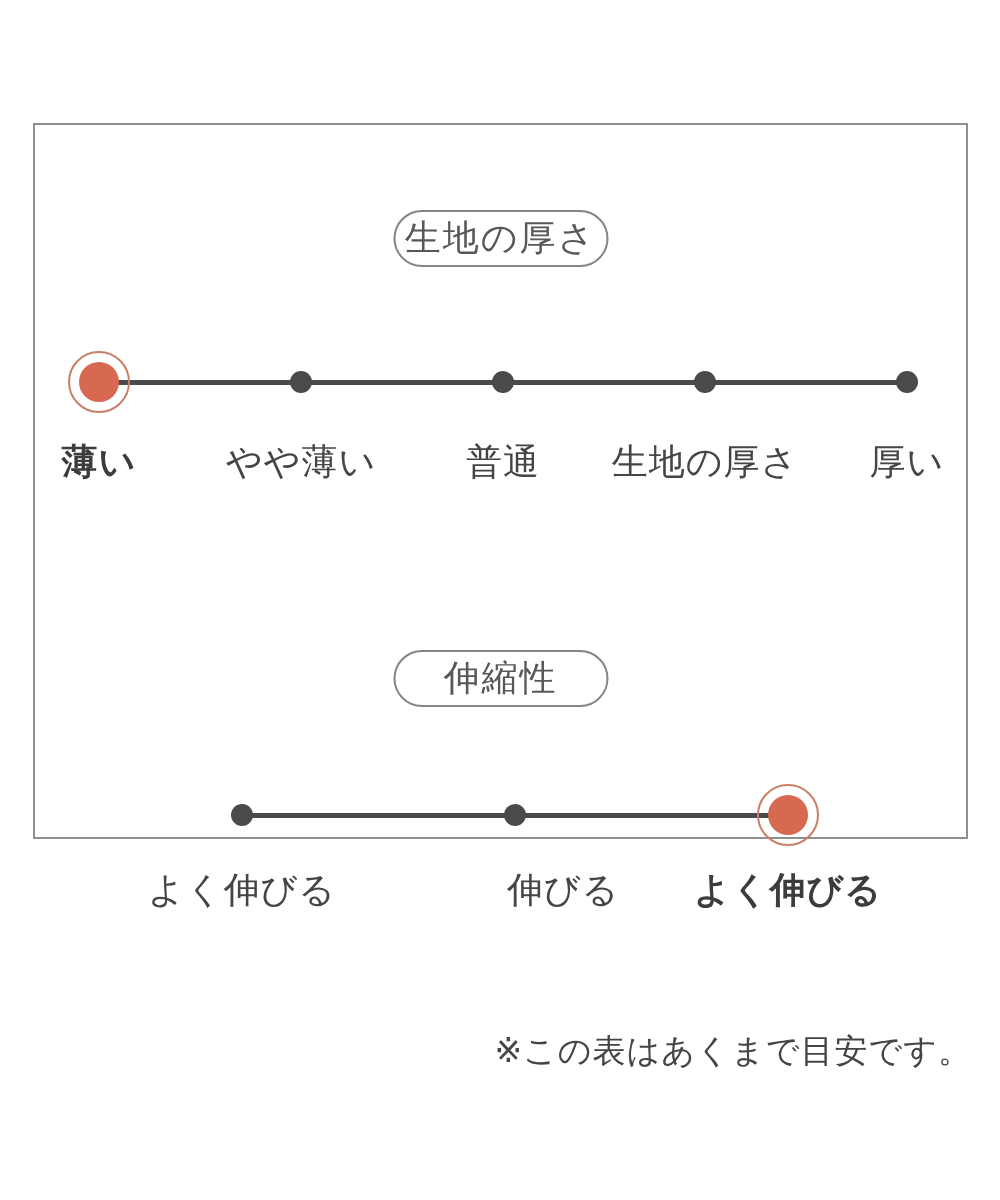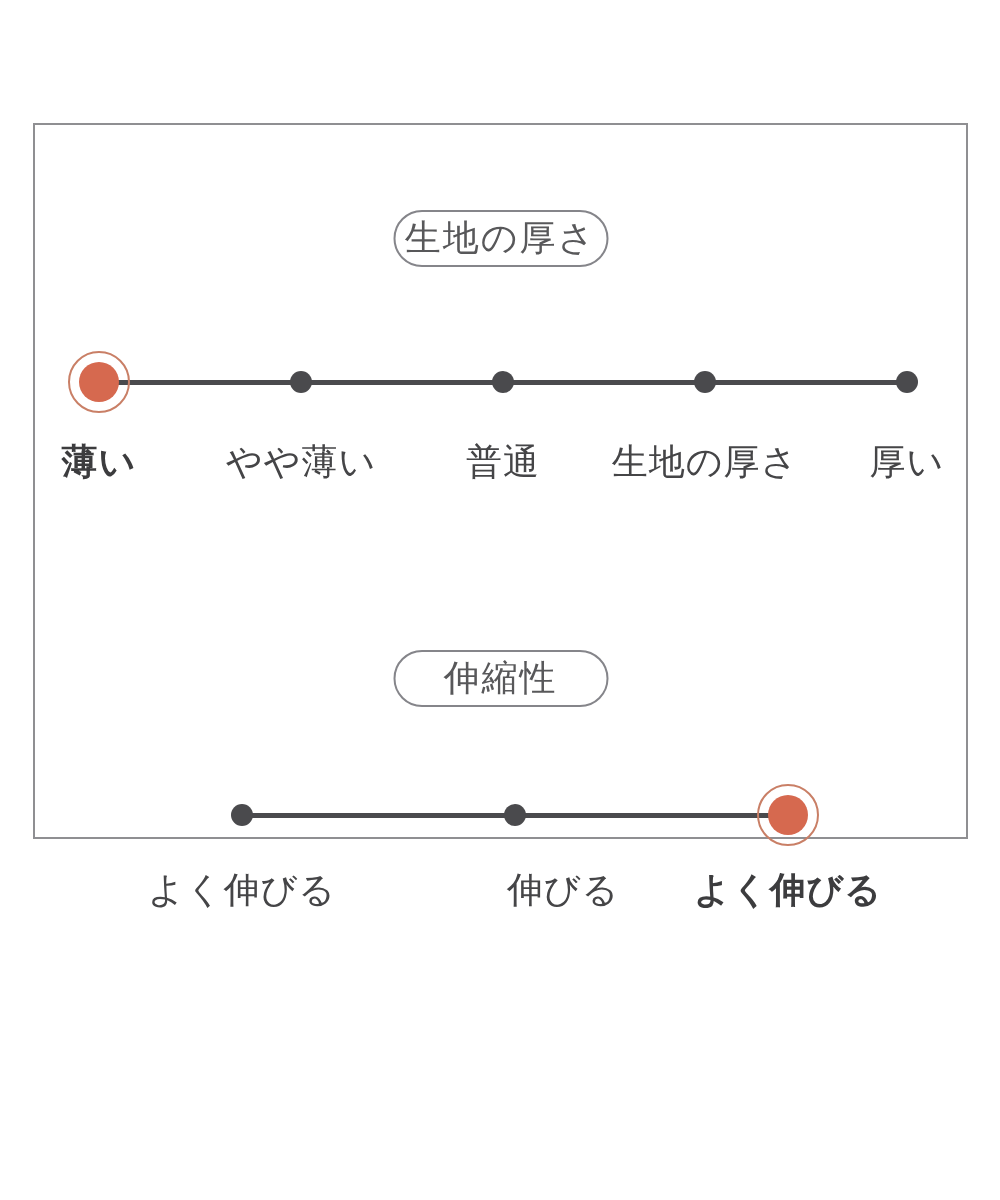--- a/index.html
+++ b/index.html
@@ -152,13 +152,14 @@
         </div>
       <div class="labels labels-1">
           <div class="lbl" style="left: 0%;">よく伸びる</div>
           <div class="lbl" style="left: 50%; margin-left: 48px;">伸びる</div>
           <div class="lbl selected" style="left: 100%;">よく伸びる</div>
         </div>
     </section>
 
   </div>
 
+  <div class="note">※この表はあくまで目安です。</div>
 </div>
 
 </body></html>

